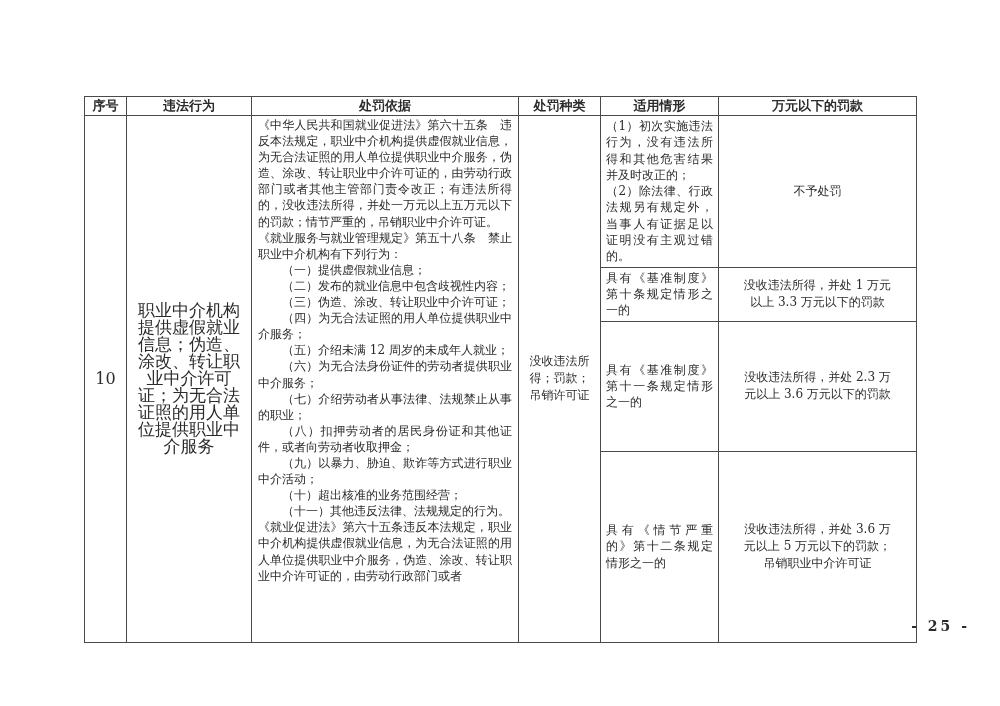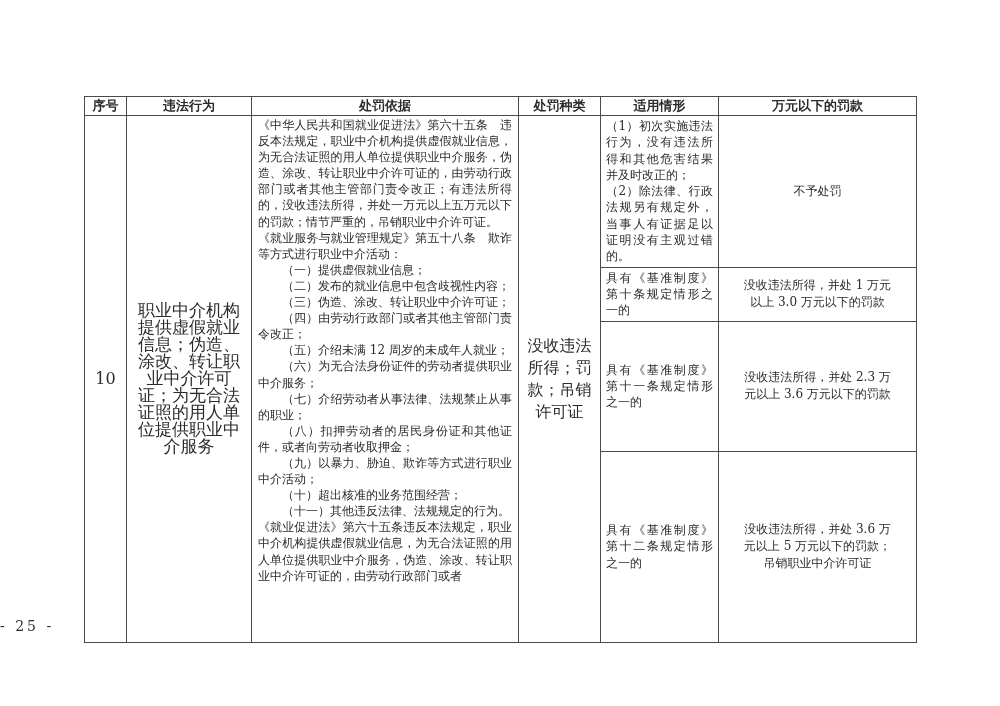--- a/index.html
+++ b/index.html
@@ -55,22 +55,22 @@
     font-size: 12px;
     line-height: 16.1px;
     padding: 1px 6px 1px 6px;
     text-align: justify;
   }
   .c-basis p { margin: 0; }
   .c-basis p.indent { text-indent: 2em; }
   .c-types {
     text-align: center;
     vertical-align: middle;
-    font-size: 16px;
-    line-height: 22px;
+    font-size: 12px;
+    line-height: 17px;
     padding: 2px 5px;
   }
   .c-situation {
     vertical-align: middle;
     font-size: 12px;
     line-height: 16.3px;
     padding: 2px 5px;
     text-align: justify;
   }
   .c-situation p { margin: 0; }
@@ -80,23 +80,24 @@
     vertical-align: middle;
     font-size: 12px;
     line-height: 17px;
     padding: 2px 20px;
   }
   .page-number {
     position: absolute;
     left: 0;
     top: 618px;
     width: 100%;
-    text-align: left;
+    text-align: right;
     font-size: 14px;
     letter-spacing: 3px;
+    font-weight: bold;
   }
 </style>
 </head>
 <body>
 
 <div class="page">
 
   <table class="law-table">
     <colgroup>
       <col style="width:42px">
@@ -115,56 +116,56 @@
         <th>适用情形</th>
         <th>万元以下的罚款</th>
       </tr>
     </thead>
     <tbody>
       <tr class="r1" style="height:129px">
         <td class="c-seq" rowspan="4">10</td>
         <td class="c-violation" rowspan="4">职业中介机构提供虚假就业信息；伪造、涂改、转让职业中介许可证；为无合法证照的用人单位提供职业中介服务</td>
         <td class="c-basis" rowspan="4">
           <p>《中华人民共和国就业促进法》第六十五条　违反本法规定，职业中介机构提供虚假就业信息，为无合法证照的用人单位提供职业中介服务，伪造、涂改、转让职业中介许可证的，由劳动行政部门或者其他主管部门责令改正；有违法所得的，没收违法所得，并处一万元以上五万元以下的罚款；情节严重的，吊销职业中介许可证。</p>
-          <p>《就业服务与就业管理规定》第五十八条　欺诈等方式进行职业中介活动：</p>
+          <p>《就业服务与就业管理规定》第五十八条　禁止职业中介机构有下列行为：</p>
           <p class="indent">（一）提供虚假就业信息；</p>
           <p class="indent">（二）发布的就业信息中包含歧视性内容；</p>
           <p class="indent">（三）伪造、涂改、转让职业中介许可证；</p>
-          <p class="indent">（四）由劳动行政部门或者其他主管部门责令改正；</p>
+          <p class="indent">（四）为无合法证照的用人单位提供职业中介服务；</p>
           <p class="indent">（五）介绍未满 12 周岁的未成年人就业；</p>
           <p class="indent">（六）为无合法身份证件的劳动者提供职业中介服务；</p>
           <p class="indent">（七）介绍劳动者从事法律、法规禁止从事的职业；</p>
           <p class="indent">（八）扣押劳动者的居民身份证和其他证件，或者向劳动者收取押金；</p>
           <p class="indent">（九）以暴力、胁迫、欺诈等方式进行职业中介活动；</p>
           <p class="indent">（十）超出核准的业务范围经营；</p>
           <p class="indent">（十一）其他违反法律、法规规定的行为。</p>
           <p>《就业促进法》第六十五条违反本法规定，职业中介机构提供虚假就业信息，为无合法证照的用人单位提供职业中介服务，伪造、涂改、转让职业中介许可证的，由劳动行政部门或者</p>
         </td>
         <td class="c-types" rowspan="4">没收违法所得；罚款；吊销许可证</td>
         <td class="c-situation">
           <p>（1）初次实施违法行为，没有违法所得和其他危害结果并及时改正的；</p>
           <p>（2）除法律、行政法规另有规定外，当事人有证据足以证明没有主观过错的。</p>
         </td>
         <td class="c-standard">不予处罚</td>
       </tr>
       <tr class="r2" style="height:50px">
         <td class="c-situation">
           <p>具有《基准制度》第十条规定情形之一的</p>
         </td>
-        <td class="c-standard">没收违法所得，并处 1 万元以上 3.0 万元以下的罚款</td>
+        <td class="c-standard">没收违法所得，并处 1 万元以上 3.3 万元以下的罚款</td>
       </tr>
       <tr class="r3" style="height:130px">
         <td class="c-situation">
           <p>具有《基准制度》第十一条规定情形之一的</p>
         </td>
         <td class="c-standard">没收违法所得，并处 2.3 万元以上 3.6 万元以下的罚款</td>
       </tr>
       <tr class="r4" style="height:191px">
         <td class="c-situation">
-          <p>具有《基准制度》第十二条规定情形之一的</p>
+          <p>具有《情节严重的》第十二条规定情形之一的</p>
         </td>
         <td class="c-standard">没收违法所得，并处 3.6 万元以上 5 万元以下的罚款；吊销职业中介许可证</td>
       </tr>
     </tbody>
   </table>
 
   <div class="page-number">- 25 -</div>
 
 </div>
 

